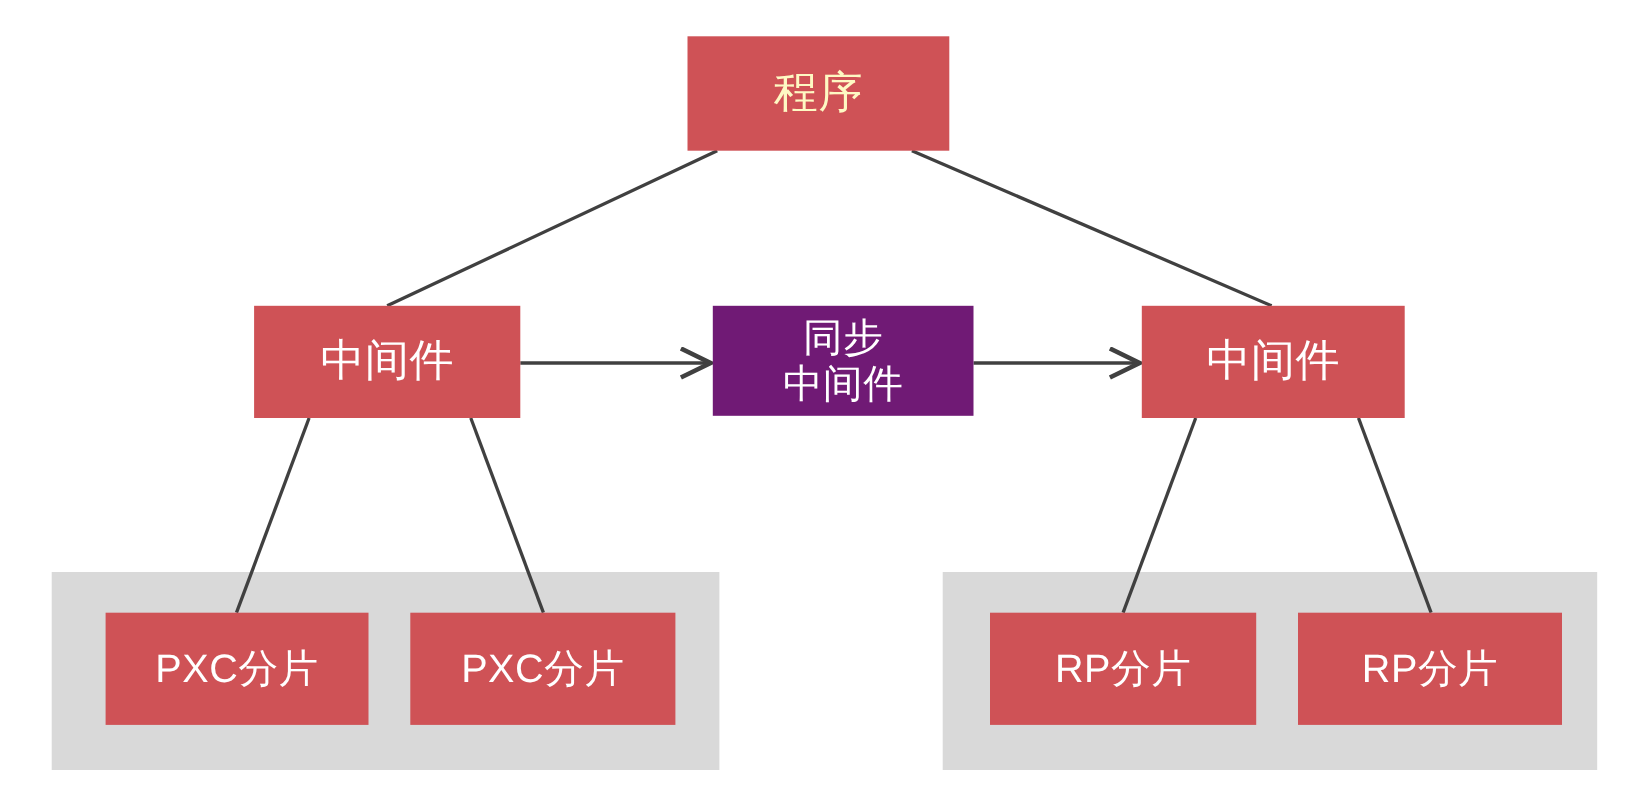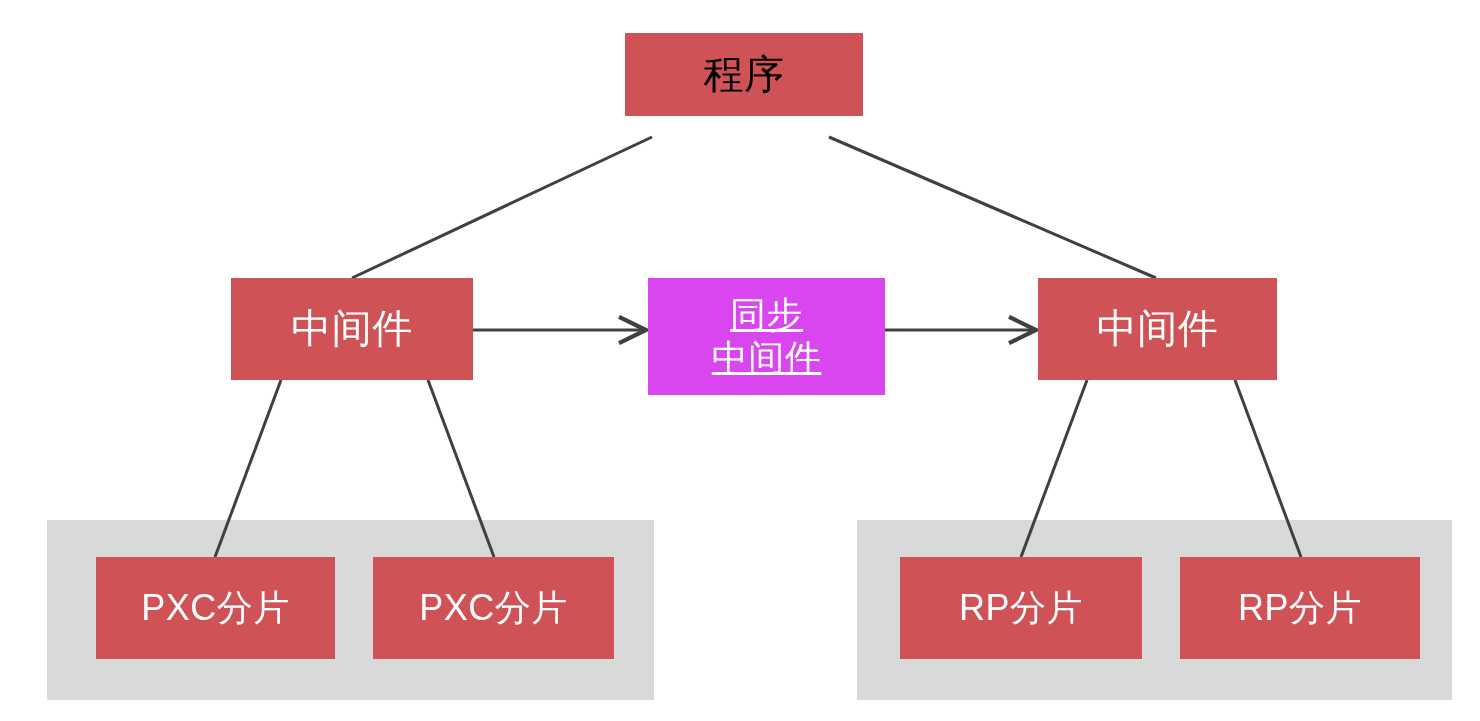--- a/index.html
+++ b/index.html
@@ -71,27 +71,27 @@
         <line x1="829" y1="137" x2="1156" y2="278" stroke="#404040" stroke-width="3" stroke-linecap="butt"></line>
         <line x1="473" y1="330" x2="646" y2="330" stroke="#404040" stroke-width="3" stroke-linecap="butt" marker-end="url(#open-arrow)"></line>
         <line x1="885" y1="330" x2="1036" y2="330" stroke="#404040" stroke-width="3" stroke-linecap="butt" marker-end="url(#open-arrow)"></line>
         <line x1="281" y1="380" x2="215" y2="557" stroke="#404040" stroke-width="3" stroke-linecap="butt"></line>
         <line x1="428" y1="380" x2="494" y2="557" stroke="#404040" stroke-width="3" stroke-linecap="butt"></line>
         <line x1="1087" y1="380" x2="1021" y2="557" stroke="#404040" stroke-width="3" stroke-linecap="butt"></line>
         <line x1="1235" y1="380" x2="1301" y2="557" stroke="#404040" stroke-width="3" stroke-linecap="butt"></line>
       </g>
   </svg>
 
-  <div class="node sz-lg" id="node-0" style="left: 625px; top: 33px; width: 238px; height: 83px; background: rgb(207, 82, 86); color: #000000;">
+  <div class="node sz-lg" id="node-0" style="left: 625px; top: 33px; width: 238px; height: 104px; background: rgb(207, 82, 86); color: #fef9c3;">
     <span class="node-label">程序</span>
   </div>
   <div class="node sz-lg" id="node-1" style="left: 231px; top: 278px; width: 242px; height: 102px; background: rgb(207, 82, 86); color: rgb(255, 255, 255);">
     <span class="node-label">中间件</span>
   </div>
-  <div class="node sz-md" id="node-2" style="left: 648px; top: 278px; width: 237px; height: 117px; background: #d946ef; color: rgb(255, 255, 255); text-decoration: underline;">
+  <div class="node sz-md" id="node-2" style="left: 648px; top: 278px; width: 237px; height: 100px; background: #701a75; color: rgb(255, 255, 255);">
     <span class="node-label">同步
 中间件</span>
   </div>
   <div class="node sz-lg" id="node-3" style="left: 1038px; top: 278px; width: 239px; height: 102px; background: rgb(207, 82, 86); color: rgb(255, 255, 255);">
     <span class="node-label">中间件</span>
   </div>
   <div class="node sz-md" id="node-4" style="left: 96px; top: 557px; width: 239px; height: 102px; background: rgb(207, 82, 86); color: rgb(255, 255, 255);">
     <span class="node-label">PXC分片</span>
   </div>
   <div class="node sz-md" id="node-5" style="left: 373px; top: 557px; width: 241px; height: 102px; background: rgb(207, 82, 86); color: rgb(255, 255, 255);">

